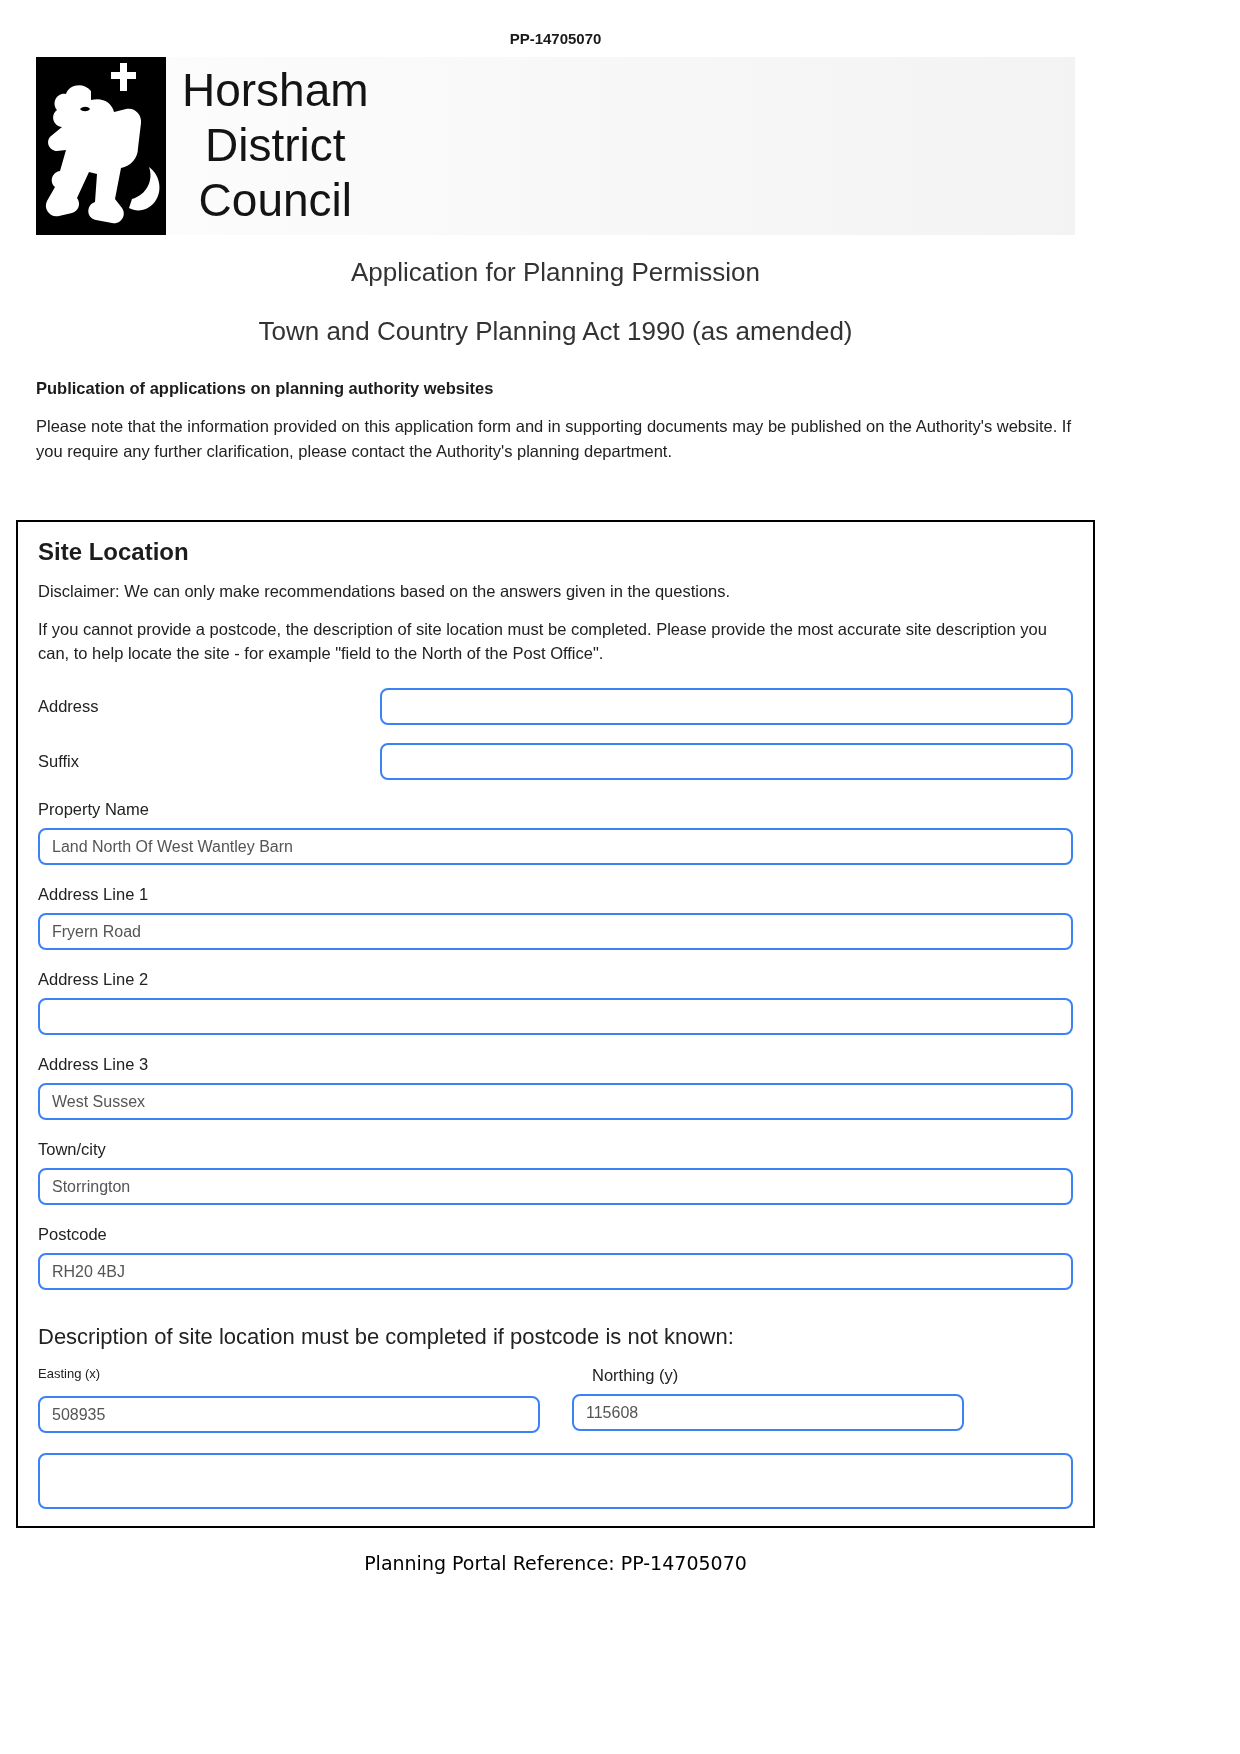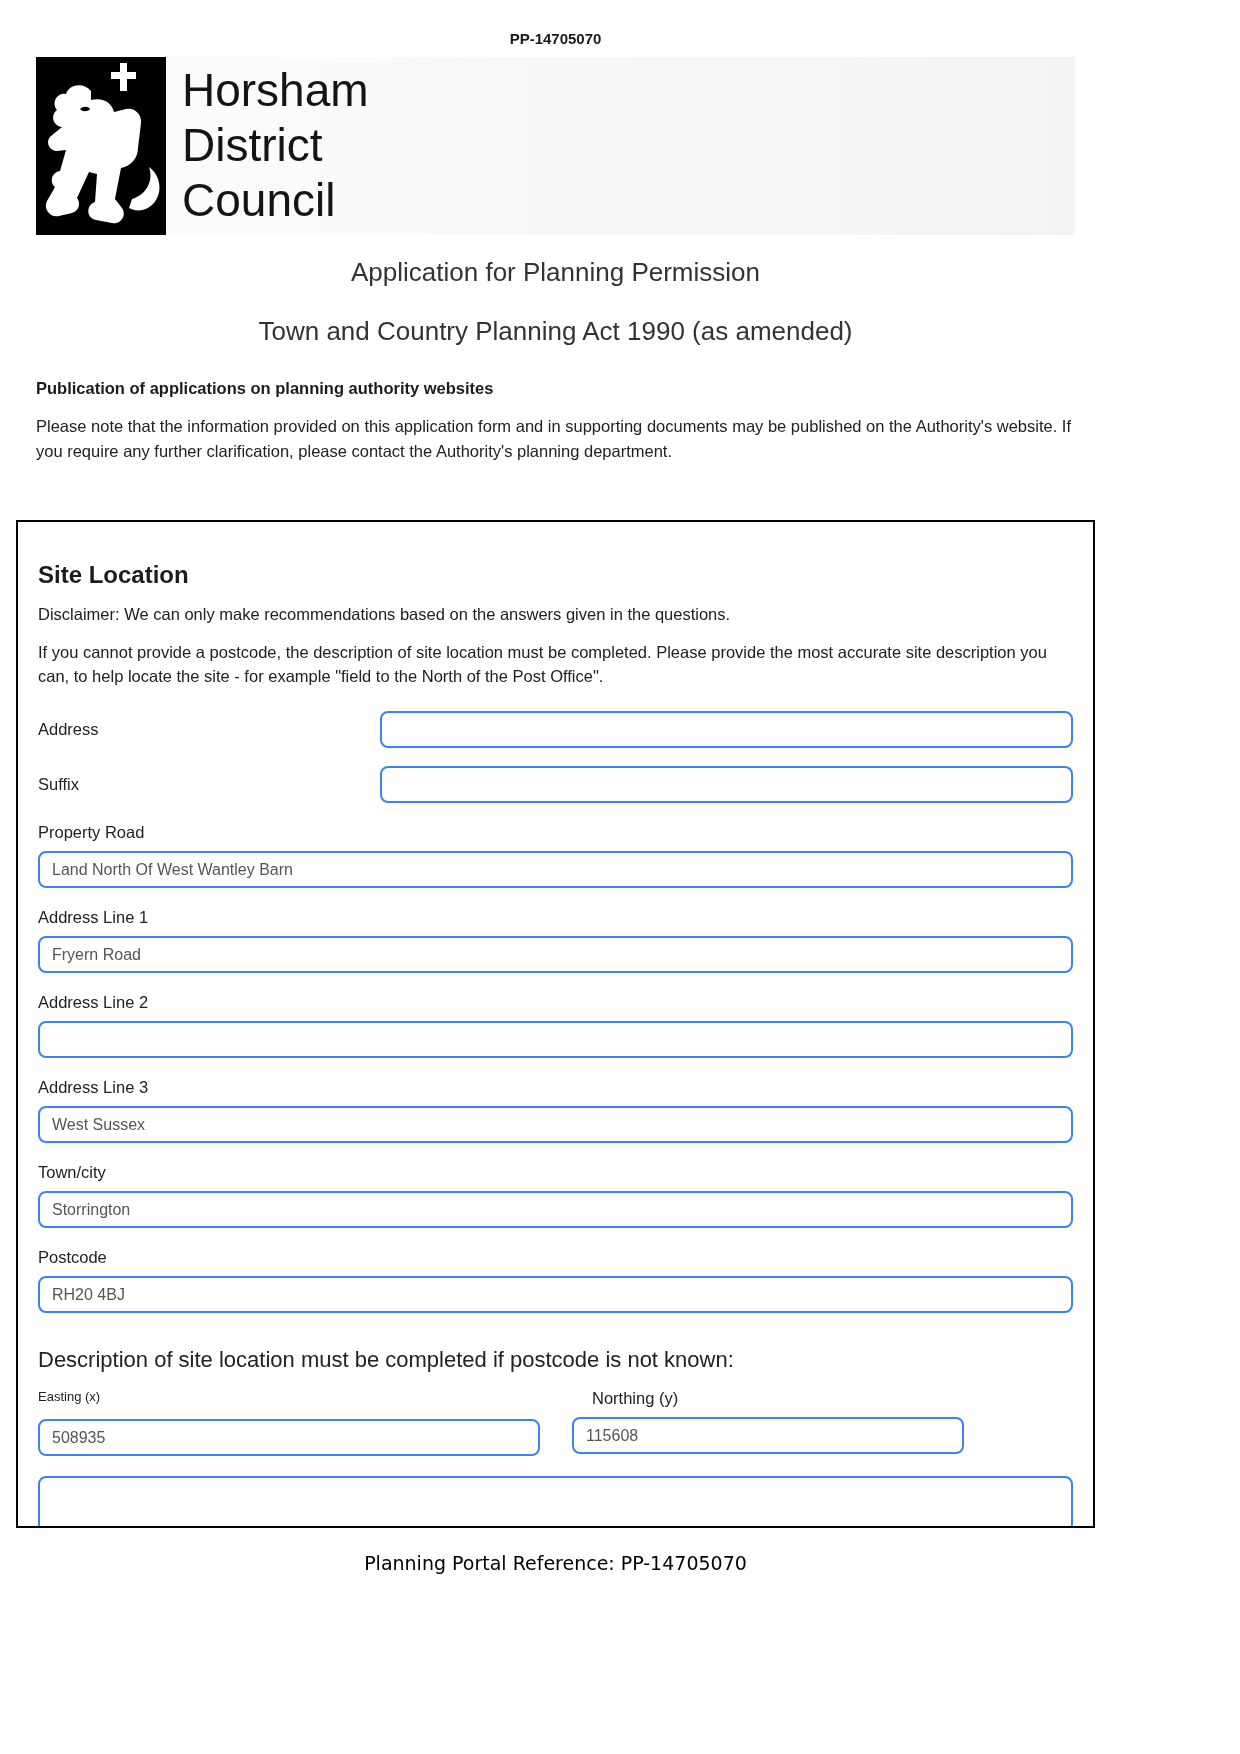--- a/index.html
+++ b/index.html
@@ -11,29 +11,29 @@
   }
   .page { width:1240px; height:1754px; background:#fff; position:relative; overflow:hidden; }
   .doc  { width:1079px; margin-left:16px; }
 
   .ref  { padding-top:30px; text-align:center; font-size:15px; font-weight:bold; color:#1a1a1a; }
 
   .logo-row { display:flex; align-items:stretch; margin:10px 0 0 20px; width:1039px;
               background:linear-gradient(to right, #fdfdfd 0%, #f3f3f3 100%); }
   .logo-square { width:130px; height:178px; background:#000; flex:none; }
   .logo-square svg { display:block; width:130px; height:178px; }
-  .logo-text { font-size:46px; line-height:1.2; padding:6px 0 0 16px; color:#141414; }
+  .logo-text { font-size:46px; line-height:1.2; padding:6px 0 0 16px; color:#141414;text-align:center; }
 
   .title    { margin-top:22px; text-align:center; font-size:26px; color:#333; }
   .subtitle { margin-top:28px; text-align:center; font-size:26px; color:#333; }
 
   .pub-head { margin:32px 20px 0; font-size:16.5px; font-weight:bold; color:#1c1c1c; }
   .pub-text { margin:16px 20px 0; font-size:16.5px; line-height:1.5; color:#222; }
 
-  .box { margin-top:56px; border:2px solid #000; height:1008px; overflow:hidden; padding:31px 20px 0; }
+  .box { margin-top:56px; border:2px solid #000; height:1008px; overflow:hidden; padding:8px 20px 0; }
   .section-head { font-size:24px; font-weight:bold; margin:8px 0 0; color:#1c1c1c; }
   .disclaimer { margin-top:16px; font-size:16.5px; }
   .disclaimer b { font-weight:normal; }
   .intro { margin-top:16px; font-size:16.5px; line-height:1.5; }
 
   .inline-field { display:flex; align-items:center; margin-top:18px; }
   .inline-field.first { margin-top:22px; }
   .inline-field .lbl { width:342px; font-size:16.5px; color:#222; }
   .inline-field input { flex:1; }
 
@@ -102,21 +102,21 @@
         <span class="lbl">Address</span>
         <input class="txt" type="text" value="" style="">
       </div>
 
       <div class="inline-field">
         <span class="lbl">Suffix</span>
         <input class="txt" type="text" value="" style="">
       </div>
 
       <div class="field">
-        <span class="lbl">Property Road</span>
+        <span class="lbl">Property Name</span>
         <input class="txt" type="text" value="Land North Of West Wantley Barn" style="">
       </div>
 
       <div class="field">
         <span class="lbl">Address Line 1</span>
         <input class="txt" type="text" value="Fryern Road" style="">
       </div>
 
       <div class="field">
         <span class="lbl">Address Line 2</span>

